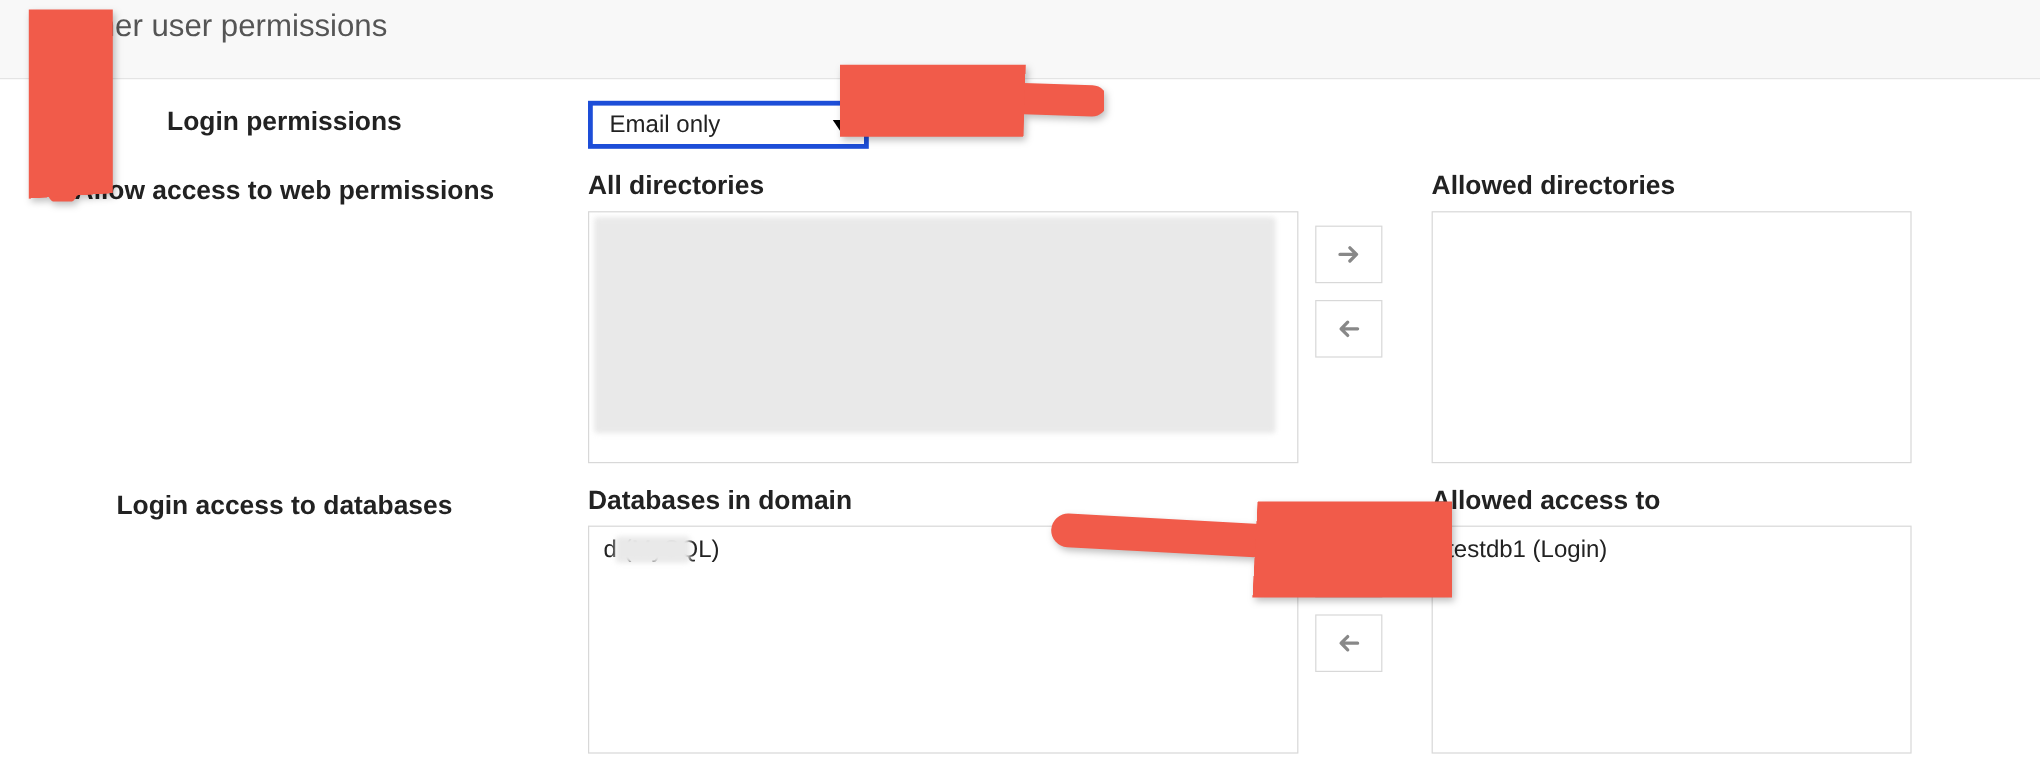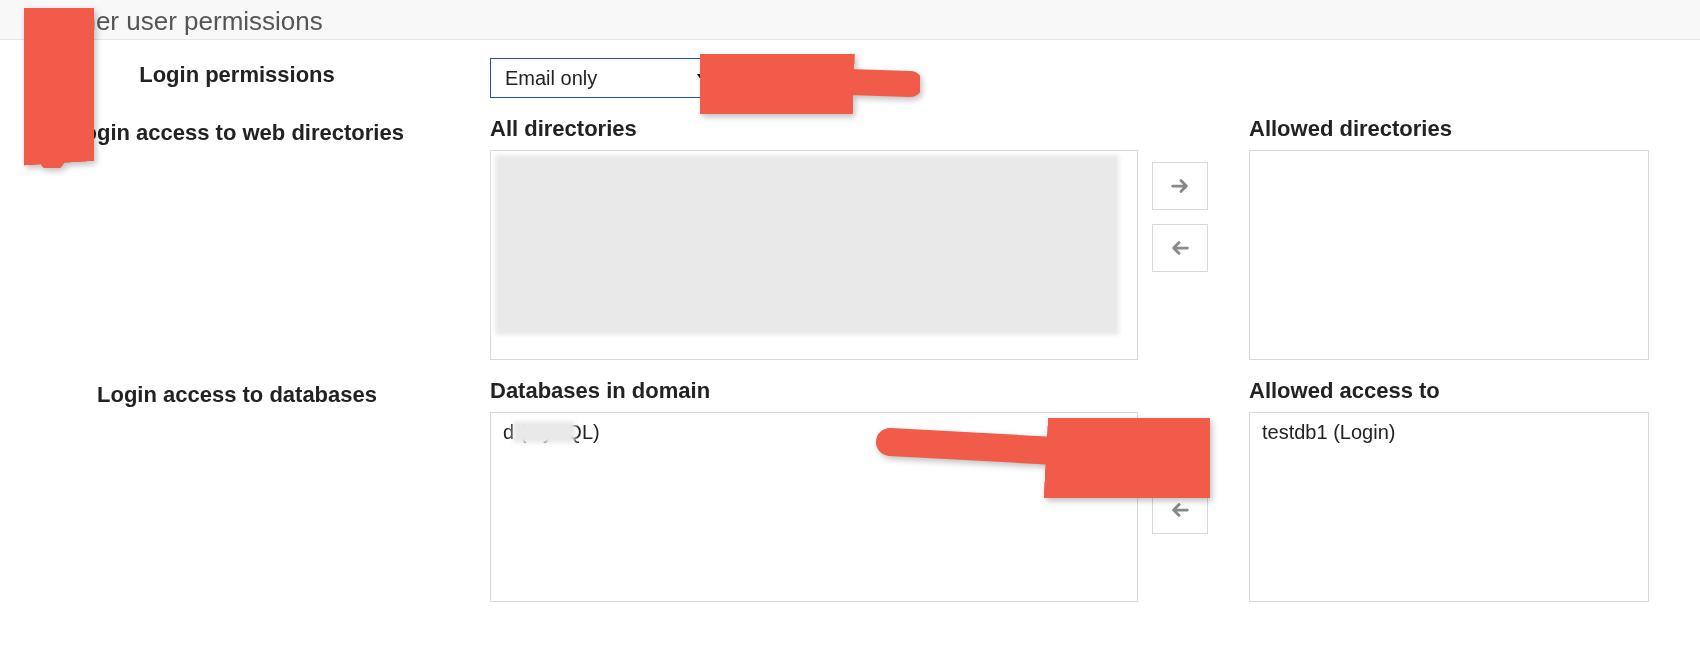--- a/index.html
+++ b/index.html
@@ -14,21 +14,21 @@
     overflow: hidden;
     position: relative;
   }
 
   .section-header {
     display: flex;
     align-items: center;
     gap: 12px;
     background: #f8f8f8;
     border-bottom: 1px solid #e4e4e4;
-    padding: 6px 24px 2px 24px;
+    padding: 6px 24px 28px 24px;
     font-size: 26px;
     color: #555;
   }
   .disclosure {
     width: 0; height: 0;
     border-left: 9px solid transparent;
     border-right: 9px solid transparent;
     border-top: 11px solid #aaa;
     flex: 0 0 auto;
   }
@@ -46,21 +46,21 @@
     font-size: 22px;
     color: #222;
     padding-top: 4px;
   }
   .form-row .field {
     flex: 0 0 auto;
     position: relative;
   }
 
   .select-wrap {
-    border: 1px solid #1d4ed8;
+    border: 4px solid #1d4ed8;
     width: 234px;
     height: 40px;
     display: flex;
     align-items: center;
     justify-content: space-between;
     padding: 0 14px;
     font-size: 20px;
     color: #222;
     cursor: pointer;
     background: #fff;
@@ -74,21 +74,21 @@
 
   .dual-list {
     display: flex;
     align-items: flex-start;
     gap: 14px;
   }
   .col-left, .col-right {
     display: flex;
     flex-direction: column;
   }
-  .col-left { width: 648px; }
+  .col-left { width: 592px; }
   .col-right { width: 400px; margin-left: 27px; }
   .col-mid {
     display: flex;
     flex-direction: column;
     gap: 14px;
     padding-top: 46px;
   }
   .col-heading {
     font-weight: 700;
     font-size: 22px;
@@ -151,21 +151,21 @@
   <div class="label">Login permissions</div>
   <div class="field">
     <div class="select-wrap">
       <span>Email only</span>
       <span class="select-caret"></span>
     </div>
   </div>
 </div>
 
 <div class="form-row">
-  <div class="label">Login access to web directories</div>
+  <div class="label">Allow access to web permissions</div>
   <div class="field">
     <div class="dual-list">
       <div class="col-left">
         <div class="col-heading">All directories</div>
         <div class="listbox" style="position:relative;">
           <div class="blur-block" style="left:4px;top:4px;right:18px;height:180px;"></div>
         </div>
       </div>
       <div class="col-mid">
         <div class="move-btn">

